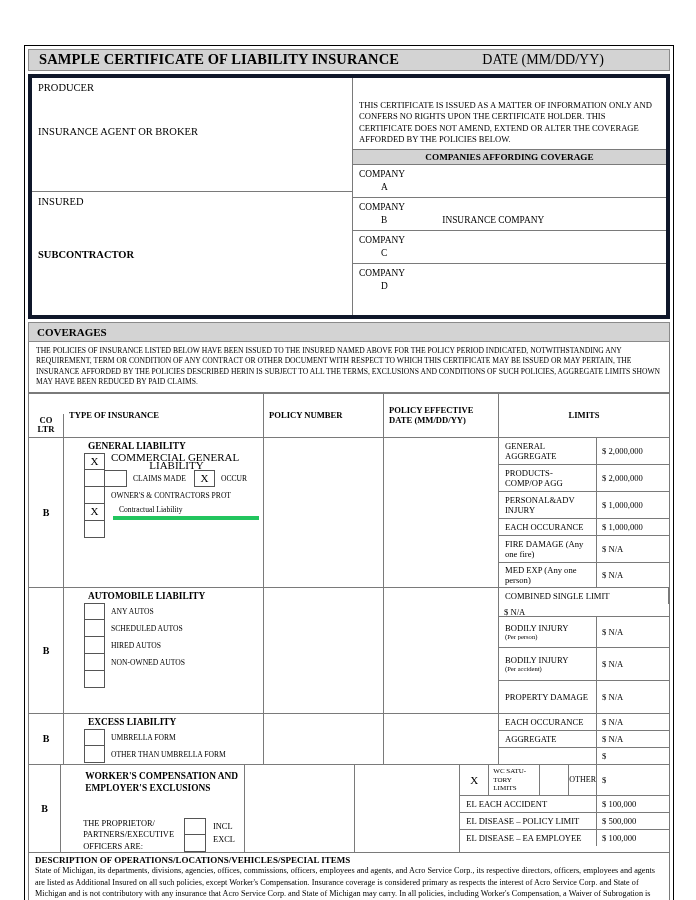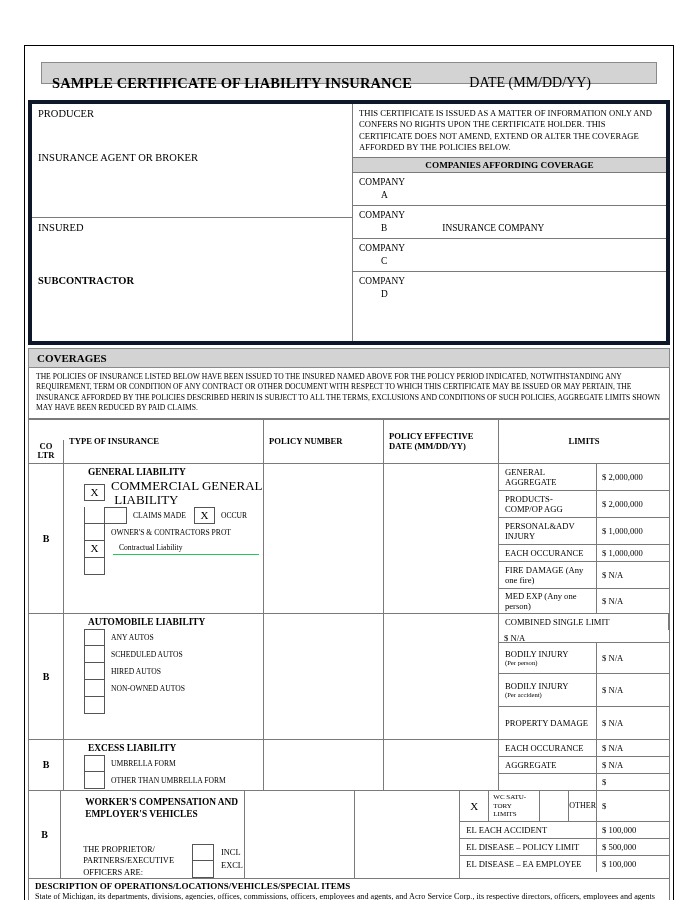--- a/index.html
+++ b/index.html
@@ -19,42 +19,42 @@
 
   
   .row{display:flex;}
   .b{font-weight:bold;}
   .bt{border-top:1px solid #7a7a7a;}
   .bb{border-bottom:1px solid #7a7a7a;}
   .br{border-right:1px solid #7a7a7a;}
 
   
   .titlebar{
-    display:flex;justify-content:space-between;
+    display:flex;align-items:center;justify-content:space-between;
     background:#d3d3d3;
     border:1px solid #8a8a8a;
-    margin:16px;
-    padding:12px 10px 4px 10px;
+    margin:3px;
+    padding:3px 10px 4px 10px;
     height:22px;
     box-sizing:border-box;
   }
   .titlebar .t1{font-size:14.5px;font-weight:bold;letter-spacing:.1px;}
   .titlebar .t2{font-size:14px;margin-right:55px;}
 
   
   .topwrap{margin:0 3px 0 3px;border:4px solid #0f172a;box-sizing:border-box;}
   .lcol{width:321px;box-sizing:border-box;}
   .rcol{width:321px;box-sizing:border-box;flex:1;}
   .pad{padding:4px 6px;}
   .f10{font-size:10.5px;}
   .f85{font-size:8.4px;}
   .f8{font-size:8px;}
   .f7{font-size:7px;}
 
-  .discl{font-size:8.6px;line-height:11.4px;padding:4px 6px 3px 6px;}
+  .discl{font-size:8.6px;line-height:11.4px;padding:4px 6px 3px 6px;margin-top:18px;}
   .cafc{
     background:#d3d3d3;text-align:center;font-weight:bold;font-size:9.2px;
     padding:2px 0 2px 0;border-top:1px solid #7a7a7a;border-bottom:1px solid #7a7a7a;
   }
   .compcell{font-size:9.4px;line-height:12.5px;padding:3px 6px 4px 6px;min-height:31px;box-sizing:border-box;}
   .compcell .ltr{display:inline-block;margin-left:22px;}
   .compcell .nm{display:inline-block;margin-left:55px;}
 
   
   .covhdr{
@@ -95,24 +95,24 @@
   .limlbl .sub{font-size:6.6px;line-height:8px;}
 
   .ttl{font-weight:bold;font-size:9.4px;padding:3px 0 2px 24px;}
   .cbline{display:flex;align-items:center;}
   .cb{
     width:21px;height:17px;border:1px solid #555;box-sizing:border-box;
     margin-left:20px;display:flex;align-items:center;justify-content:center;
     font-size:11px;line-height:1;
   }
   .cb.nb{border-top:none;}
-  .cbtxt{font-size:13px;padding-left:6px;line-height:14px;}
+  .cbtxt{font-size:11px;padding-left:6px;line-height:8px;text-align:center;}
   .cbtxt2{font-size:7.6px;padding-left:6px;}
 
-  .ul{border-bottom:1px solid #22c55e;display:inline-block;font-family:Liberation Serif, serif;}
+  .ul{border-bottom:4px solid #22c55e;display:inline-block;font-family:Liberation Serif, serif;}
 
   
   .desc{margin:0 3px;border:1px solid #7a7a7a;border-top:none;box-sizing:border-box;padding:2px 6px 3px 6px;}
   .desch{font-weight:bold;font-size:9px;}
   .descb{font-size:8.2px;line-height:11.2px;text-align:left;}
 </style>
 </head>
 <body>
 
 <div class="page">
@@ -320,29 +320,29 @@
               <div class="limval">$</div>
             </div>
       </div>
     </div>
 
     <div class="secrow">
       <div class="co br">B</div>
       <div class="type br">
         <div class="ttl" style="line-height:12px;padding-top:5px;">
           <span>WORKER'S COMPENSATION AND</span><br>
-          <span>EMPLOYER'S VEHICLES</span>
+          <span>EMPLOYER'S EXCLUSIONS</span>
         </div>
         <div style="display:flex;align-items:center;margin-top:22px;padding-left:22px;">
           <div class="f85" style="line-height:11.5px;">
             <span>THE PROPRIETOR/</span><br>
             <span>PARTNERS/EXECUTIVE</span><br>
             <span>OFFICERS ARE:</span>
           </div>
-          <div style="margin-left:18px;">
+          <div style="margin-left:10px;">
             <div style="display:flex;align-items:center;">
               <div style="width:22px;height:17px;border:1px solid #555;box-sizing:border-box;display:flex;align-items:center;justify-content:center;font-size:11px;"></div>
               <div class="f85" style="padding-left:7px;">INCL</div>
             </div>
             <div style="display:flex;align-items:flex-start;">
               <div style="width:22px;height:17px;border:1px solid #555;border-top:none;box-sizing:border-box;display:flex;align-items:center;justify-content:center;font-size:11px;"></div>
               <div class="f85" style="padding-left:7px;">EXCL</div>
             </div>
           </div>
         </div>

